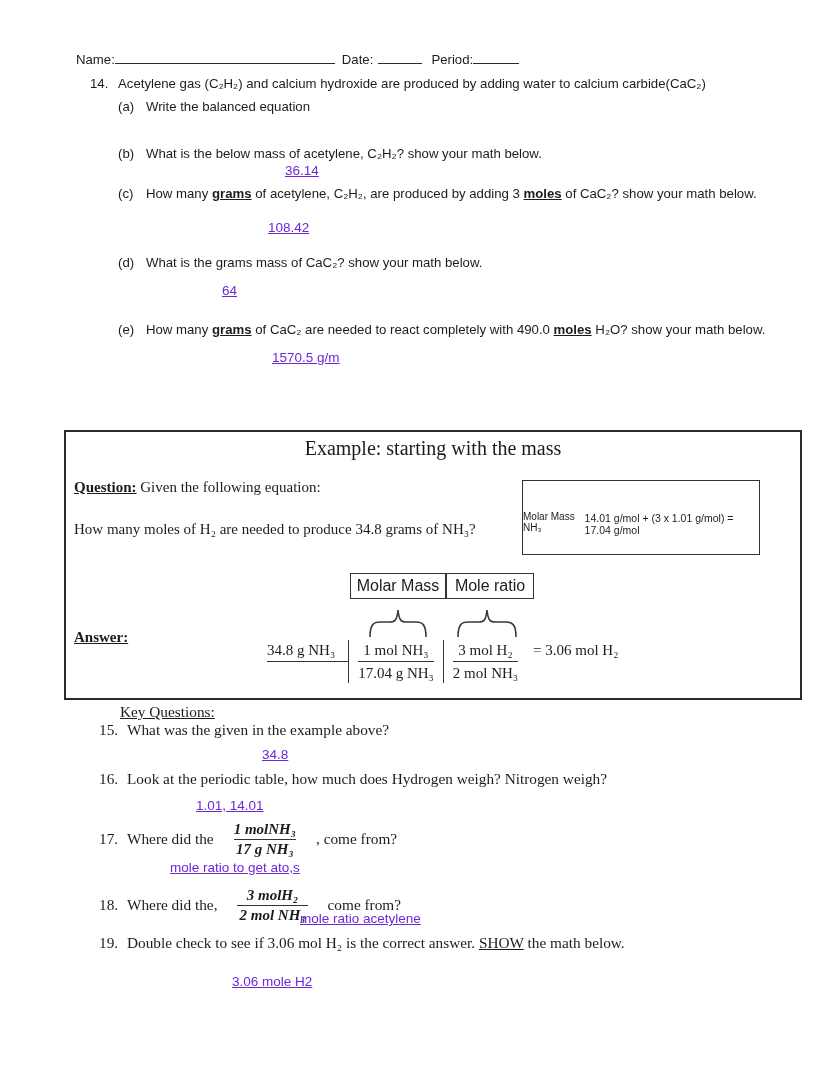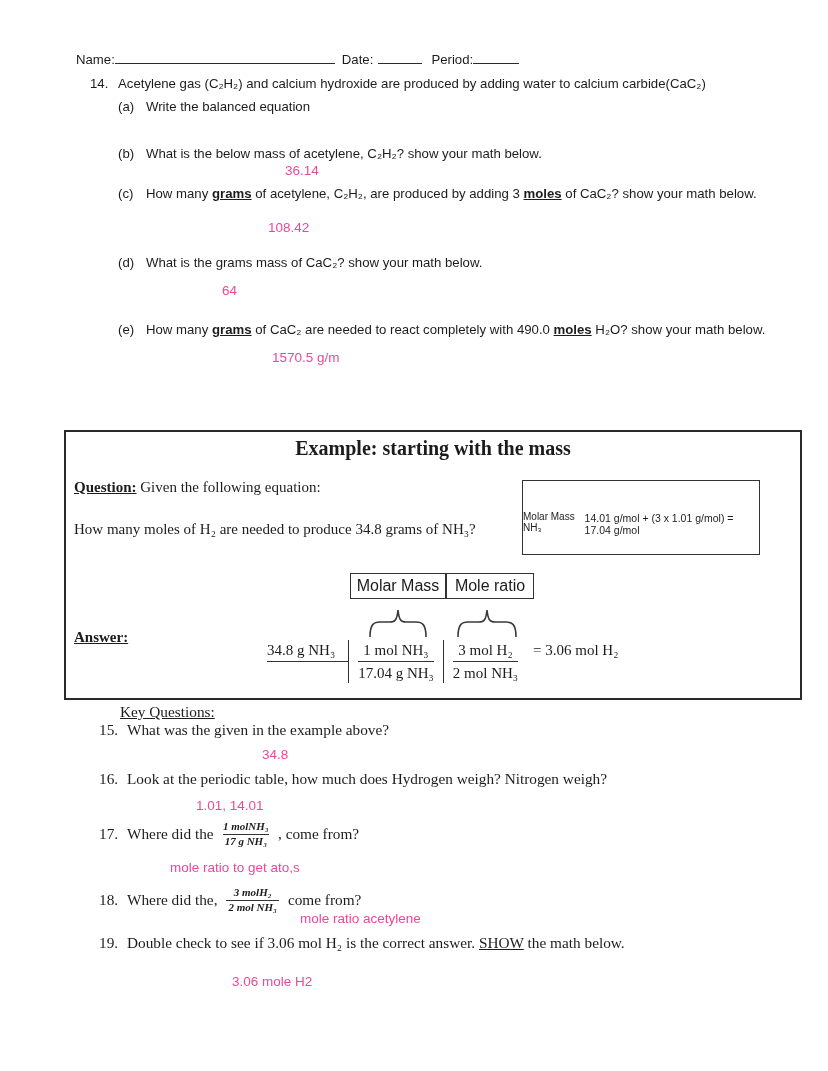--- a/index.html
+++ b/index.html
@@ -5,45 +5,45 @@
   html,body{margin:0;padding:0;background:#fff;}
   #page{position:relative;width:828px;height:1071px;background:#ffffff;color:#1c1c1c;
         font-family:"Liberation Sans","DejaVu Sans",sans-serif;font-size:13.2px;overflow:hidden;}
   .abs{position:absolute;}
   .serif{font-family:"Liberation Serif","DejaVu Serif",serif;font-size:15px;}
   .b{font-weight:normal;}
   .bu{font-weight:bold;text-decoration:underline;}
   .blank{display:inline-block;border-bottom:1.4px solid #2b2b2b;height:13px;vertical-align:baseline;}
   .qnum{display:inline-block;width:28px;}
   .lnum{display:inline-block;width:28px;}
-  .ans{font-size:13.5px;color:#ec4899;}
+  .ans{font-size:13.5px;color:#6d28d9;text-decoration:underline;}
   
   #example-box{left:64px;top:430px;width:734px;height:266px;border:2px solid #2a2a2a;}
   .ex-title{left:0;top:5px;width:100%;text-align:center;font-family:"Liberation Serif","DejaVu Serif",serif;
-            font-size:20px;font-weight:bold;}
+            font-size:20px;font-weight:normal;}
   .eq{font-family:"Liberation Serif","DejaVu Serif",serif;font-size:17.5px;font-weight:bold;}
   .eq .g{font-style:italic;}
   .eq .arrow{font-size:19px;}
   .mm-box{left:456px;top:48px;width:236px;height:73px;border:1.5px solid #333;
           display:flex;flex-direction:row;align-items:center;}
   .mm-title{margin-top:9px;font-size:10px;}
   .mm-formula{margin-top:12px;font-size:10.5px;}
   .label-box{border:1.5px solid #333;display:flex;align-items:center;justify-content:center;
              font-size:16px;height:24px;}
   
   .work{display:flex;align-items:flex-start;font-family:"Liberation Serif","DejaVu Serif",serif;font-size:15px;}
   .w-given{height:21px;line-height:21px;border-bottom:1.5px solid #333;padding:0 13px 0 0;}
   .w-col{border-left:1.5px solid #333;text-align:center;padding:0 9px;}
   .w-col .top{height:21px;line-height:21px;border-bottom:1.5px solid #333;}
   .w-col .bot{height:21px;line-height:22px;}
   .w-result{height:21px;line-height:21px;margin-left:6px;}
   
   .kq{font-family:"Liberation Serif","DejaVu Serif",serif;font-size:15.3px;}
   .frac{display:inline-flex;flex-direction:column;text-align:center;vertical-align:middle;
-        font-size:11px;font-style:italic;font-weight:bold;line-height:1.25;margin:0 9px;}
+        font-size:15px;font-style:italic;font-weight:bold;line-height:1.25;margin:0 20px;}
   .frac .den{border-top:1.2px solid #333;padding:0 2px;}
   .u{text-decoration:underline;}
   svg.brace{position:absolute;}
 </style>
 </head>
 <body>
 
 <div id="page">
 
   <div class="abs" style="left:76px;top:50px;">

